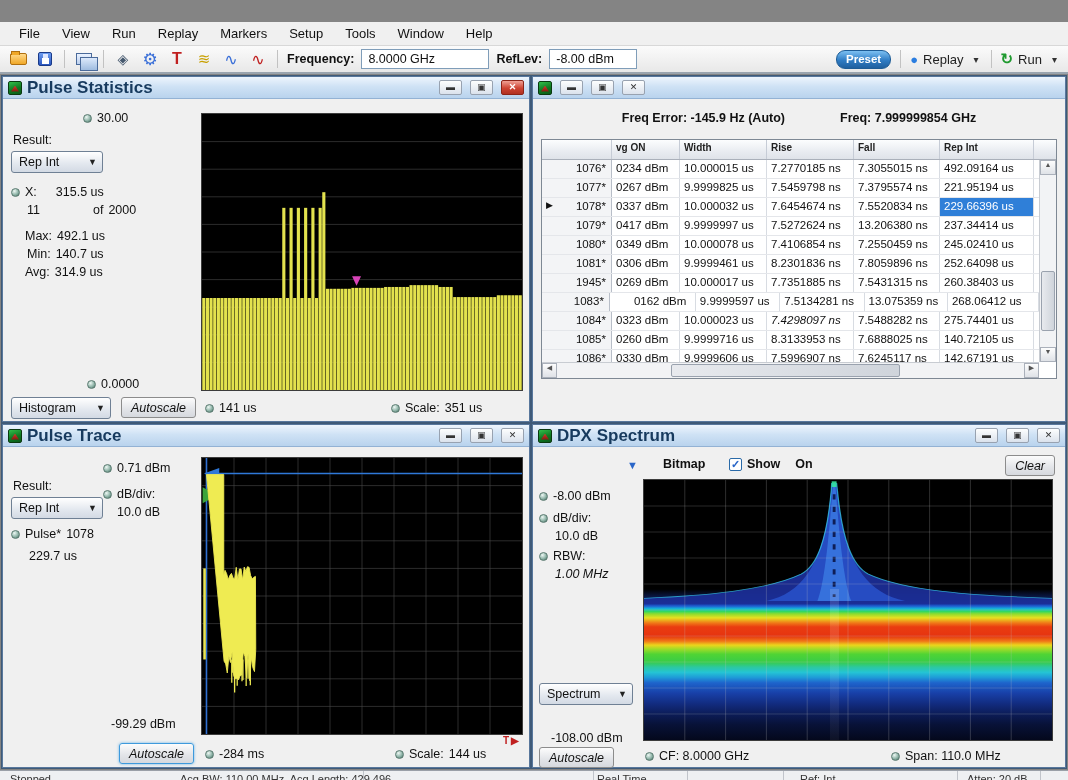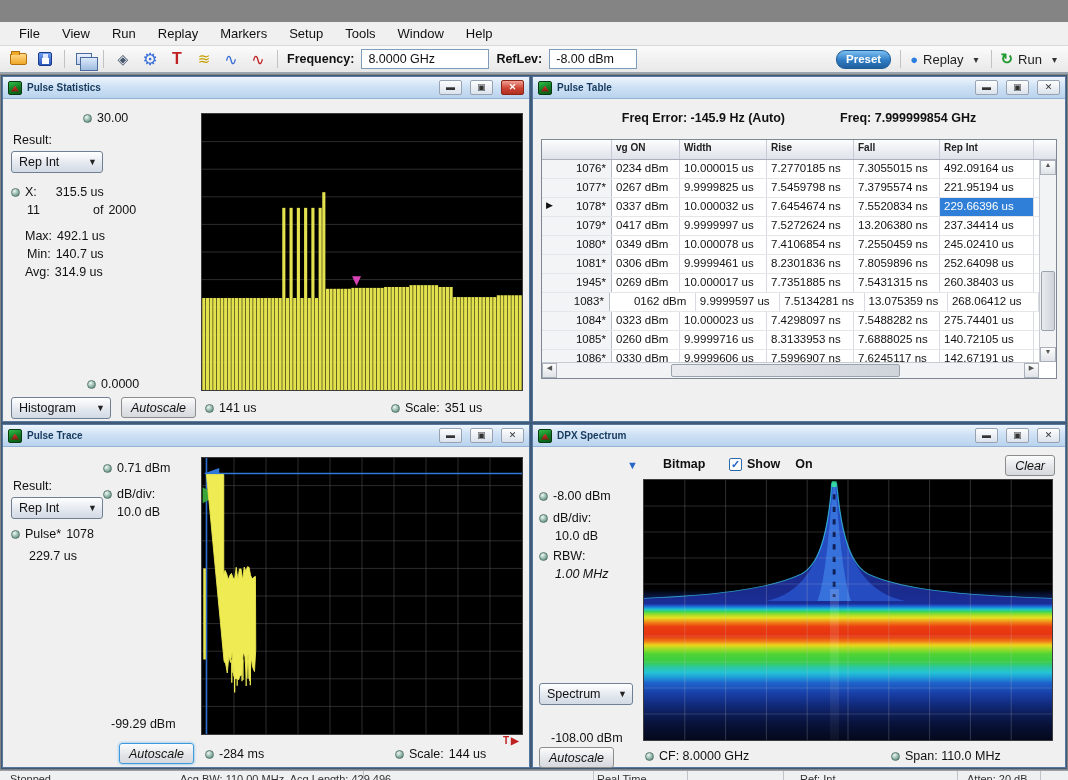--- a/index.html
+++ b/index.html
@@ -34,21 +34,21 @@
   .preset-btn{height:19px;padding:1px 9px;border-radius:9px;border:1px solid #1d5c96;color:#fff;font-size:11.5px;font-weight:bold;
     background:linear-gradient(#7cc0f2,#2f7cc4 55%,#1f5f9e);}
   .runrep{display:flex;align-items:center;gap:5px;font-size:13px;color:#222;}
   .drop-arrow{font-size:10px;color:#333;padding:0 3px;}
 
   
   .panel{position:absolute;background:#f0f0f0;border:1px solid #5a7folder;} 
   .panel{border:1px solid #58779c;box-shadow:0 0 0 1px #3f5a78;}
   .ptitle{height:22px;background:linear-gradient(#eef5fd,#cfe2f5 45%,#b9d3ed);
     border-bottom:1px solid #93b2d4;display:flex;align-items:center;padding:0 5px;gap:5px;}
-  .ptitle .ptext{flex:1;font-size:10px;font-weight:bold;color:#173a5e;}
+  .ptitle .ptext{flex:1;font-size:17px;font-weight:bold;color:#173a5e;}
   .winbtn{width:23px;height:15px;border:1px solid #98a2b0;border-radius:2px;margin-left:3px;
     background:linear-gradient(#fdfefe,#dbe2ec);font-size:9px;line-height:12px;text-align:center;color:#333;}
   .winbtn.closeA{background:linear-gradient(#f0a195,#ce4433 55%,#b03122);color:#fff;border-color:#8c2418;font-weight:bold;}
   .sphere{display:inline-block;width:9px;height:9px;border-radius:50%;flex:none;
     background:radial-gradient(circle at 35% 30%,#eef8f4,#8fb4a8 55%,#40685c);border:1px solid #5a7a70;}
   .sb-row{position:absolute;display:flex;align-items:center;gap:5px;font-size:12.5px;color:#111;}
   .dd{position:absolute;height:22px;display:flex;align-items:center;gap:6px;padding:0 5px 0 7px;
     background:linear-gradient(#ffffff,#e2e7ee 60%,#d3dae4);border:1px solid #6f8094;border-radius:3px;font-size:12.5px;color:#111;}
   .dd .dda{font-size:9px;color:#222;margin-left:auto;}
   .btn{height:21px;padding:2px 9px;background:linear-gradient(#fcfcfc,#e2e4e8 60%,#d6d9de);
@@ -314,21 +314,20 @@
         <span class="sphere"></span>
         <span>Scale:</span>
         <span>351 us</span>
       </div>
     </div>
   </div>
 
   <div class="panel" style="left:532px;top:76px;width:534px;height:346px;">
     <div class="ptitle">
       <div class="appicon"></div>
-      <div class="ptext">Pulse Table</div>
       <div class="winbtn">▬</div>
       <div class="winbtn">▣</div>
       <div class="winbtn">✕</div>
     </div>
     <div style="position:relative;height:322px;">
       <div class="pt-info">
         <span>Freq Error: -145.9 Hz (Auto)</span>
         <span>Freq: 7.999999854 GHz</span>
       </div>
       <div class="tablewrap">
@@ -429,21 +428,21 @@
               <div class="tc" style="width: 86px;">13.075359 ns</div>
               <div class="tc" style="width: 94px;">268.06412 us</div>
             </div>
             <div class="trow">
               <div class="tc gut" style="width: 70px;">
                 <span class="arrow"></span>
                 <span class="num">1084*</span>
               </div>
               <div class="tc" style="width: 68px;">0323 dBm</div>
               <div class="tc" style="width: 87px;">10.000023 us</div>
-              <div class="tc" style="width: 87px;">7.4298097 ns</div>
+              <div class="tc" style="width: 87px; font-style: italic;">7.4298097 ns</div>
               <div class="tc" style="width: 86px;">7.5488282 ns</div>
               <div class="tc" style="width: 94px;">275.74401 us</div>
             </div>
             <div class="trow">
               <div class="tc gut" style="width: 70px;">
                 <span class="arrow"></span>
                 <span class="num">1085*</span>
               </div>
               <div class="tc" style="width: 68px;">0260 dBm</div>
               <div class="tc" style="width: 87px;">9.9999716 us</div>

